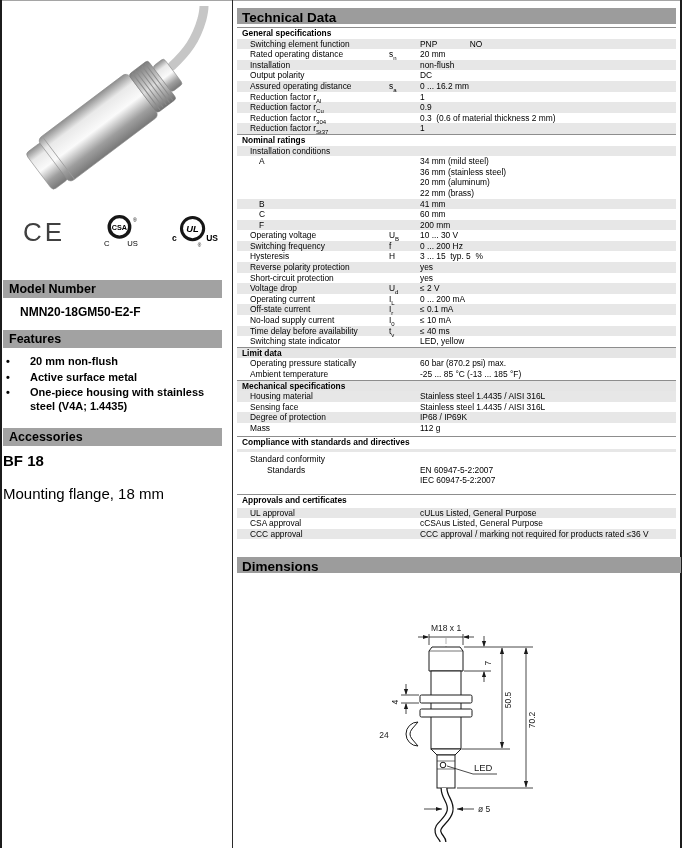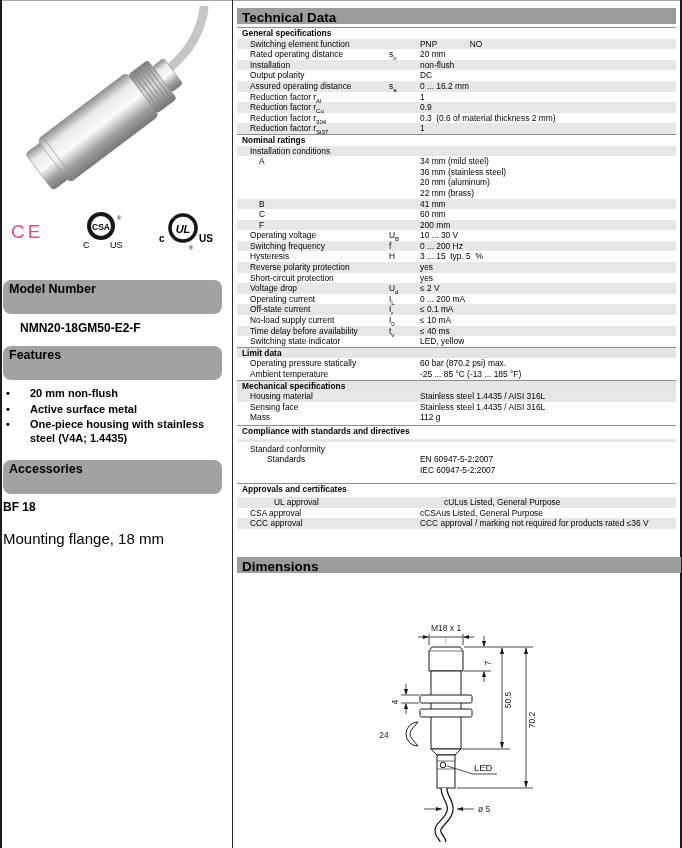--- a/index.html
+++ b/index.html
@@ -7,31 +7,31 @@
         font-family:"Liberation Sans",sans-serif;color:#000;overflow:hidden;}
   .edge{position:absolute;top:0;bottom:0;width:2px;background:#1c1c1c;}
   .edge.l{left:0;} .edge.r{right:0;}
   .divider{position:absolute;top:0;bottom:0;left:232px;width:1px;background:#2a2a2a;}
   .topline{position:absolute;top:0;left:0;right:0;height:1px;background:#a5a5a5;}
 
   
   .leftcol{position:absolute;left:3px;top:6px;width:219px;}
   .photo{display:block;}
   .logos{margin-top:6px;height:44px;display:flex;align-items:center;}
-  .ce{font-size:19px;letter-spacing:3px;color:#ec4899;margin-left:8px;font-weight:400;}
+  .ce{font-size:26px;letter-spacing:3px;color:#404040;margin-left:20px;font-weight:400;}
   .csa{margin-left:34px;} .ul{margin-left:24px;}
-  .bar{background:#a2a2a2;height:34px;line-height:18px;font-weight:bold;
-       font-size:12.5px;padding-left:6px;border-radius:8px;}
+  .bar{background:#a2a2a2;height:18px;line-height:18px;font-weight:bold;
+       font-size:12.5px;padding-left:6px;}
   .modelval{margin-top:7px;font-weight:bold;font-size:12px;padding-left:17px;}
   .bar.f{margin-top:11px;} .bar.a{margin-top:15px;}
   .feats{margin-top:7px;}
   .feat{position:relative;padding-left:27px;font-weight:bold;font-size:11px;
         line-height:13.5px;margin-bottom:2px;}
   .feat::before{content:"\2022";position:absolute;left:3px;}
-  .accname{margin-top:6px;font-weight:bold;font-size:12px;}
+  .accname{margin-top:6px;font-weight:bold;font-size:15px;}
   .accdesc{margin-top:16px;font-size:15px;}
 
   
   .rightcol{position:absolute;left:237px;top:8px;width:439px;}
   .banner{background:#9c9c9c;height:16px;line-height:19px;font-weight:bold;
           font-size:13.5px;padding-left:5px;}
   .tbl{margin-top:3px;}
   .sec{font-weight:bold;font-size:8.4px;line-height:10.6px;border-top:1px solid #8d8d8d;
        padding-left:5px;}
   .sec.shade{background:#e5e5e5;}
@@ -324,20 +324,27 @@
             <div>Stainless steel 1.4435 / AISI 316L</div>
           </div>
         </div>
         <div class="trow">
           <div class="lblc i0"><span>Sensing face</span></div>
           <div class="symc"></div>
           <div class="valc">
             <div>Stainless steel 1.4435 / AISI 316L</div>
           </div>
         </div>
+        <div class="trow shade">
+          <div class="lblc i0"><span>Degree of protection</span></div>
+          <div class="symc"></div>
+          <div class="valc">
+            <div>IP68 / IP69K</div>
+          </div>
+        </div>
         <div class="trow">
           <div class="lblc i0"><span>Mass</span></div>
           <div class="symc"></div>
           <div class="valc">
             <div>112 g</div>
           </div>
         </div>
         <div class="sec" style="margin-top: 2px;">Compliance with standards and directives</div>
         <div class="sprow"></div>
         <div class="trow" style="margin-top: 2px;">
@@ -347,21 +354,21 @@
         </div>
         <div class="trow">
           <div class="lblc i2"><span>Standards</span></div>
           <div class="symc"></div>
           <div class="valc">
             <div>EN 60947-5-2:2007</div>
             <div>IEC 60947-5-2:2007</div>
           </div>
         </div>
         <div class="sec" style="margin-top: 8px;">Approvals and certificates</div>
-        <div class="trow shade" style="margin-top: 2px; padding-left: 24px;">
+        <div class="trow shade" style="margin-top: 2px;">
           <div class="lblc i0"><span>UL approval</span></div>
           <div class="symc"></div>
           <div class="valc">
             <div>cULus Listed, General Purpose</div>
           </div>
         </div>
         <div class="trow">
           <div class="lblc i0"><span>CSA approval</span></div>
           <div class="symc"></div>
           <div class="valc">

